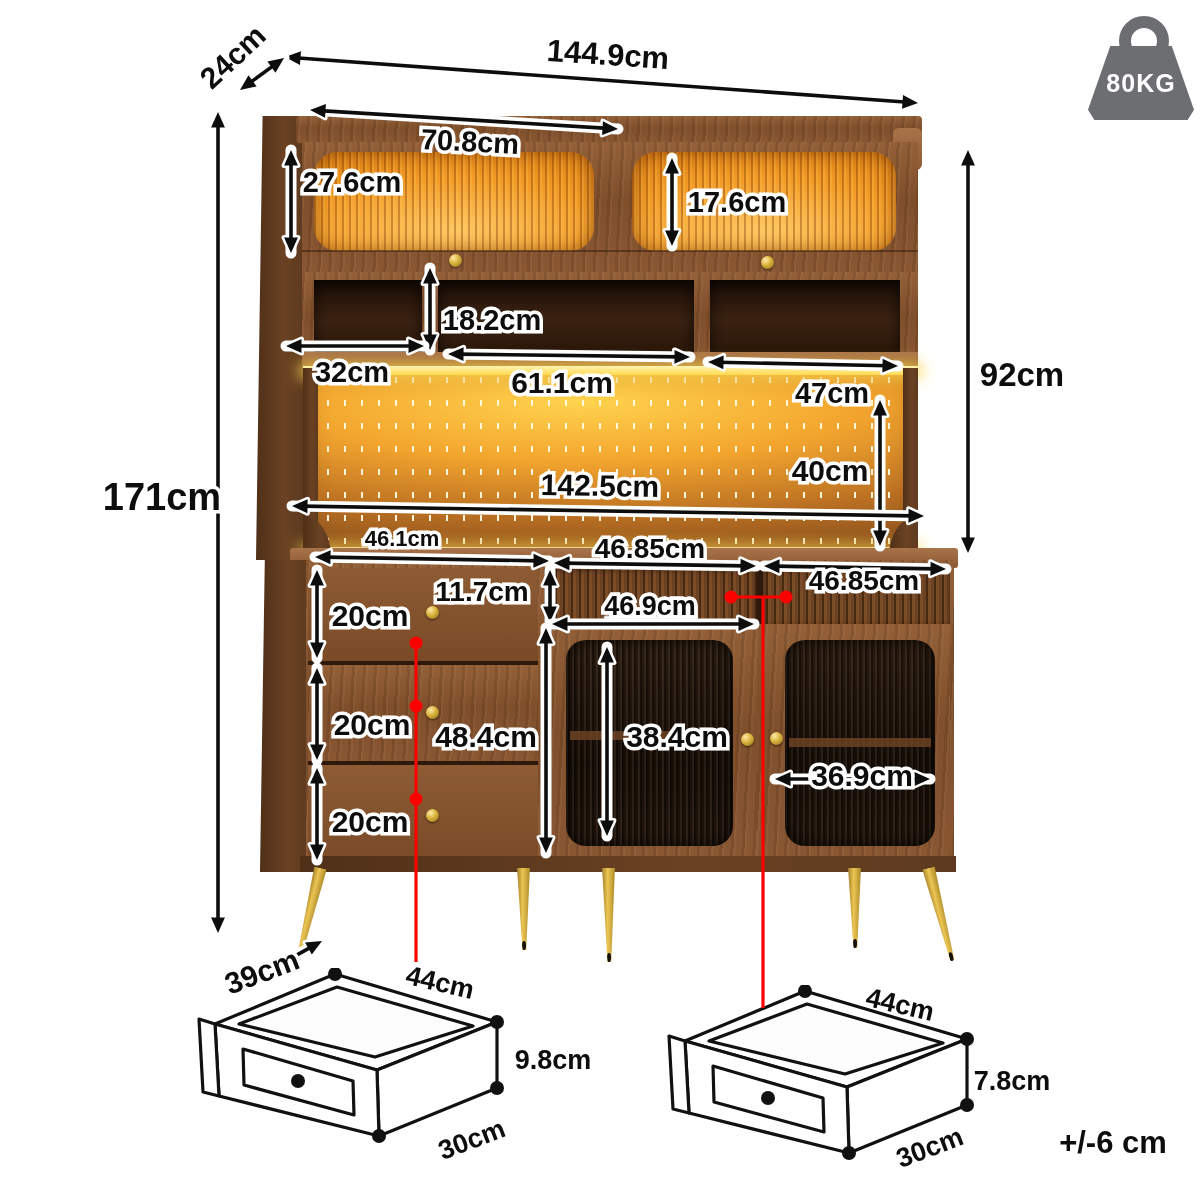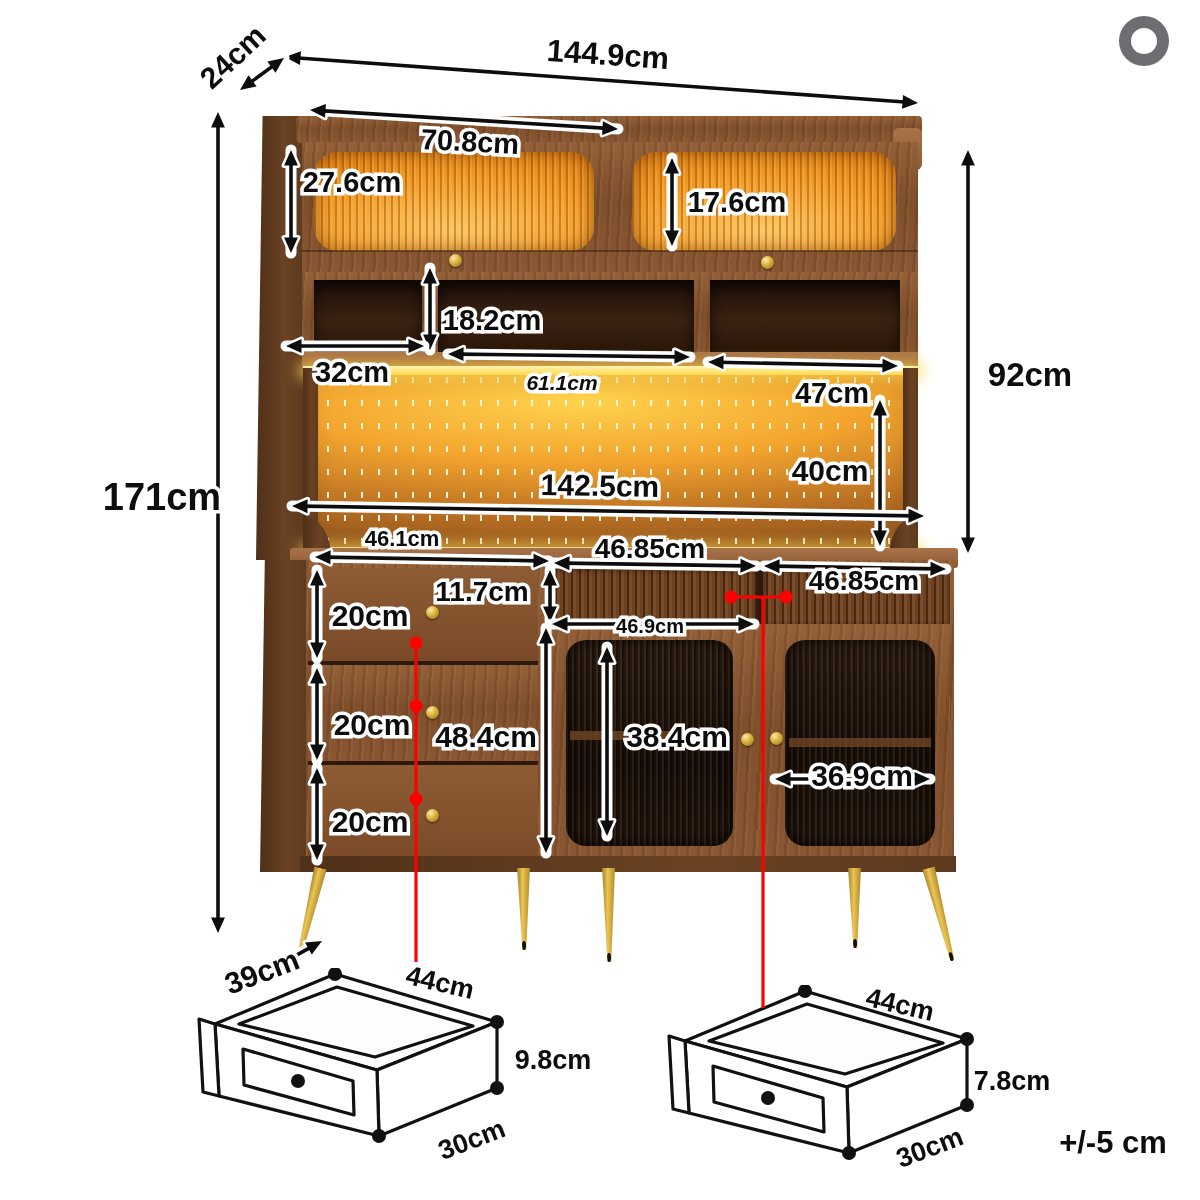--- a/index.html
+++ b/index.html
@@ -112,20 +112,23 @@
   <div class="abs wood-dark" style="left:300px;top:856px;width:656px;height:16px;"></div>
 
   <div class="abs leg" style="left:312px;top:868px;height:96px;transform:rotate(14deg);"></div>
   <div class="abs leg" style="left:515px;top:868px;height:82px;"></div>
   <div class="abs leg" style="left:600px;top:868px;height:94px;"></div>
   <div class="abs leg" style="left:846px;top:868px;height:80px;"></div>
   <div class="abs leg" style="left:920px;top:868px;height:96px;transform:rotate(-14deg);"></div>
 
   <div class="abs" id="weight-icon" style="left:1088px;top:16px;width:106px;height:104px;">
     <div id="weight-ring"></div>
+    <div id="weight-body">
+      <span>80KG</span>
+    </div>
   </div>
 
   <svg class="drawer-svg" style="left:185px;top:968px;" width="345" height="190" viewBox="0 0 345 190">
     <g id="drawer-shape" stroke="#111" stroke-width="3.2" fill="#fff" stroke-linejoin="round">
       <polygon points="150,6 312,54 192,102 30,56"></polygon>
       <polygon points="152,19 288,58 190,89 54,56" fill="#fdfdfd"></polygon>
       <polygon points="312,54 312,120 194,168 192,102"></polygon>
       <polygon points="30,56 192,102 194,168 34,128"></polygon>
       <polygon points="14,51 30,56 34,128 18,124"></polygon>
       <polygon points="58,81 168,113 169,147 59,117" fill="none"></polygon>
@@ -303,42 +306,42 @@
       <line x1="763" y1="597" x2="763" y2="1008" stroke="#ff0000" stroke-width="3.2" stroke-linecap="butt"></line>
     </svg>
 
   <div class="dim" style="left:233px;top:57px;font-size:30px;transform:translate(-50%,-50%) rotate(-43deg);">24cm</div>
   <div class="dim" style="left:608px;top:55px;font-size:31px;transform:translate(-50%,-50%) rotate(4deg);">144.9cm</div>
   <div class="dim" style="left:470px;top:142px;font-size:29px;transform:translate(-50%,-50%) rotate(3deg);">70.8cm</div>
   <div class="dim" style="left:352px;top:182px;font-size:29px;">27.6cm</div>
   <div class="dim" style="left:737px;top:202px;font-size:29px;">17.6cm</div>
   <div class="dim" style="left:492px;top:320px;font-size:29px;">18.2cm</div>
   <div class="dim" style="left:352px;top:372px;font-size:29px;">32cm</div>
-  <div class="dim" style="left:562px;top:383px;font-size:21px;font-style:italic;">61.1cm</div>
+  <div class="dim" style="left:562px;top:383px;font-size:30px;">61.1cm</div>
   <div class="dim" style="left:800px;top:393px;font-size:29px;margin-left:32px;">47cm</div>
-  <div class="dim" style="left:1022px;top:375px;font-size:33px;margin-left:8px;">92cm</div>
+  <div class="dim" style="left:1022px;top:375px;font-size:33px;">92cm</div>
   <div class="dim" style="left:830px;top:471px;font-size:30px;text-align:right;">40cm</div>
   <div class="dim" style="left:600px;top:486px;font-size:30px;transform:translate(-50%,-50%) rotate(1deg);">142.5cm</div>
   <div class="dim" style="left:162px;top:497px;font-size:38px;">171cm</div>
   <div class="dim" style="left:402px;top:539px;font-size:22px;">46.1cm</div>
   <div class="dim" style="left:650px;top:549px;font-size:28px;">46.85cm</div>
   <div class="dim" style="left:864px;top:581px;font-size:28px;">46.85cm</div>
   <div class="dim" style="left:482px;top:592px;font-size:28px;">11.7cm</div>
-  <div class="dim" style="left:650px;top:626px;font-size:20px;">46.9cm</div>
+  <div class="dim" style="left:650px;top:606px;font-size:27px;text-decoration:underline;">46.9cm</div>
   <div class="dim" style="left:370px;top:616px;font-size:30px;">20cm</div>
   <div class="dim" style="left:372px;top:725px;font-size:30px;">20cm</div>
   <div class="dim" style="left:370px;top:822px;font-size:30px;">20cm</div>
   <div class="dim" style="left:486px;top:737px;font-size:30px;">48.4cm</div>
   <div class="dim" style="left:677px;top:737px;font-size:30px;">38.4cm</div>
   <div class="dim" style="left:862px;top:776px;font-size:30px;">36.9cm</div>
   <div class="dim" style="left:262px;top:972px;font-size:30px;transform:translate(-50%,-50%) rotate(-21deg);">39cm</div>
 
   <div class="dim plain" style="left:440px;top:983px;font-size:27px;transform:translate(-50%,-50%) rotate(13deg);">44cm</div>
   <div class="dim plain" style="left:553px;top:1060px;font-size:27px;">9.8cm</div>
   <div class="dim plain" style="left:472px;top:1140px;font-size:27px;transform:translate(-50%,-50%) rotate(-21deg);">30cm</div>
 
   <div class="dim plain" style="left:900px;top:1005px;font-size:27px;transform:translate(-50%,-50%) rotate(13deg);">44cm</div>
   <div class="dim plain" style="left:1012px;top:1081px;font-size:27px;">7.8cm</div>
   <div class="dim plain" style="left:930px;top:1148px;font-size:27px;transform:translate(-50%,-50%) rotate(-21deg);">30cm</div>
 
-  <div class="dim plain" style="left:1113px;top:1143px;font-size:31px;">+/-5 cm</div>
+  <div class="dim plain" style="left:1113px;top:1143px;font-size:31px;">+/-6 cm</div>
 
 </div>
 
 </body></html>

